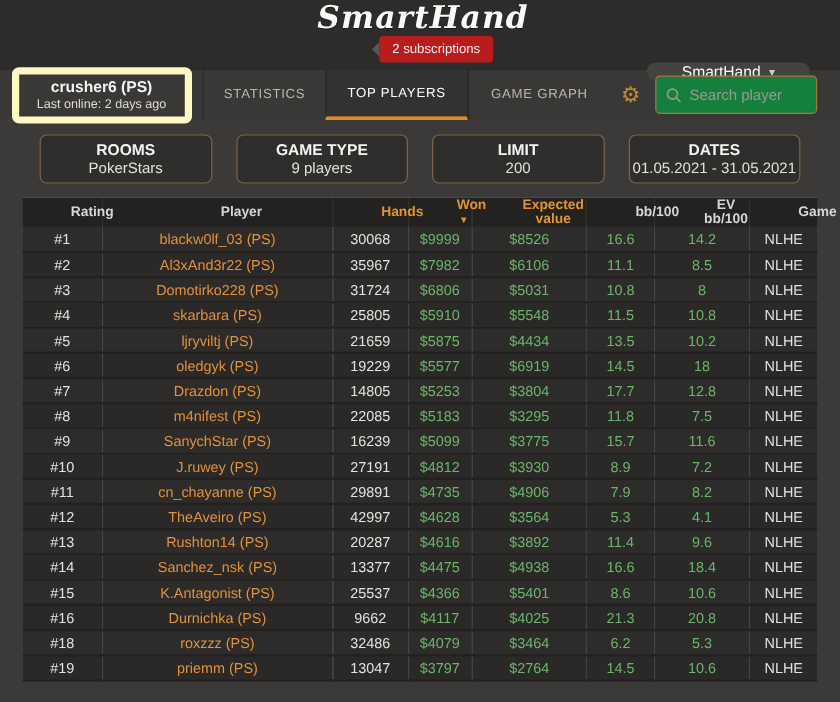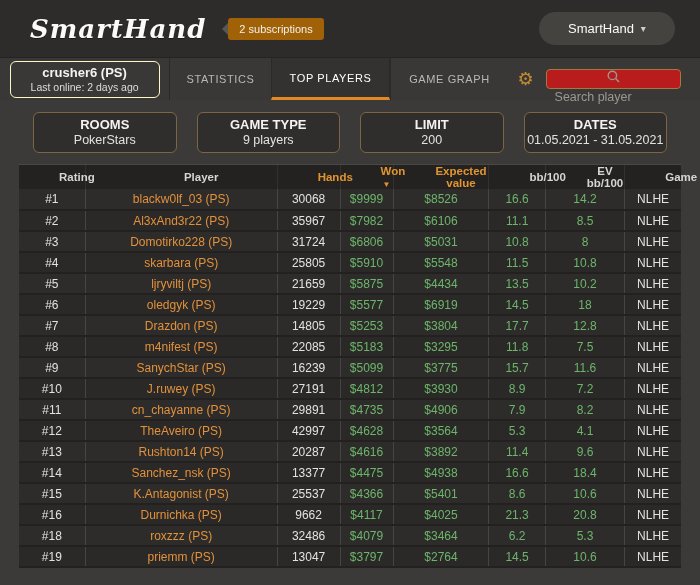--- a/index.html
+++ b/index.html
@@ -6,31 +6,31 @@
   html,body { width:700px; height:585px; overflow:hidden; }
   body {
     background:#3b3a38;
     font-family:"Liberation Sans", sans-serif;
     color:#e3e2e0;
   }
 
   
   .topbar{
     height:57px; background:#2d2c2a;
-    display:flex; align-items:center; padding:0 25px 0 30px;
+    display:flex; align-items:center; padding:0 25px 0 30px;flex-direction:column;
   }
   .logo{
     font-family:"DejaVu Serif", serif;
     font-style:italic; font-weight:bold;
     font-size:26px; color:#fbfaf8; letter-spacing:1px;
     text-shadow:0 1px 0 rgba(0,0,0,.4);
   }
   .subs-badge{
     position:relative; margin-left:22px;
-    background:#a16207; color:#f1f0ee;
+    background:#b91c1c; color:#f1f0ee;
     font-size:11px; padding:5px 11px; border-radius:3px;
     cursor:default;
   }
   .subs-badge::before{
     content:""; position:absolute; left:-6px; top:50%; margin-top:-6px;
     border:6px solid transparent; border-right-color:#595753; border-left:0;
   }
   .account-pill{
     margin-left:auto; width:136px; height:33px;
     background:#454340; border:none; border-radius:17px;
@@ -44,21 +44,21 @@
   .tabbar{
     height:43px; background:#3a3836;
     display:flex; align-items:stretch;
     border-top:1px solid #252422;
   }
   .player-tab{
     width:170px; display:flex; align-items:center; justify-content:center;
     cursor:pointer;
   }
   .player-tab .box{
-    width:150px; border:1px solid #fef9c3; border-radius:6px;
+    width:150px; border:6px solid #fef9c3; border-radius:6px;
     text-align:center; padding:3px 4px 4px;
   }
   .pt-title{ font-size:13px; font-weight:bold; color:#f4f3f1; }
   .pt-sub{ font-size:10.5px; color:#dedcd9; margin-top:1px; }
   .tab{
     display:flex; align-items:center; justify-content:center;
     font-size:11px; font-weight:normal; letter-spacing:.6px;
     color:#b9b7b3; border-left:1px solid #2b2a28;
     cursor:pointer; position:relative;
   }
@@ -68,25 +68,24 @@
   .tab.active{
     color:#ffffff; background:#343230;
     border-bottom:3px solid #df8a27; border-right:1px solid #2b2a28;
   }
   .gear{
     display:flex; align-items:center; justify-content:center;
     width:36px; color:#c08b33; font-size:18px; cursor:pointer;
   }
   .search{
     align-self:center; margin-left:2px; margin-right:19px;
-    width:136px; height:20px;
-    border:1px solid #a5793d; border-radius:4px; background:#b91c1c;
+    width:136px; height:32px;
+    border:1px solid #a5793d; border-radius:4px; background:#15803d;
     display:flex; align-items:center; padding:0 8px; gap:7px;
     cursor:text;
-    flex-direction:column;
   }
   .search svg{ flex:0 0 auto; }
   .search input{
     width:100%; background:transparent; border:none; outline:none;
     color:#e3e2e0; font-size:12.5px; font-family:inherit;
   }
   .search input::placeholder{ color:#9b9893; }
 
   
   .filters{

